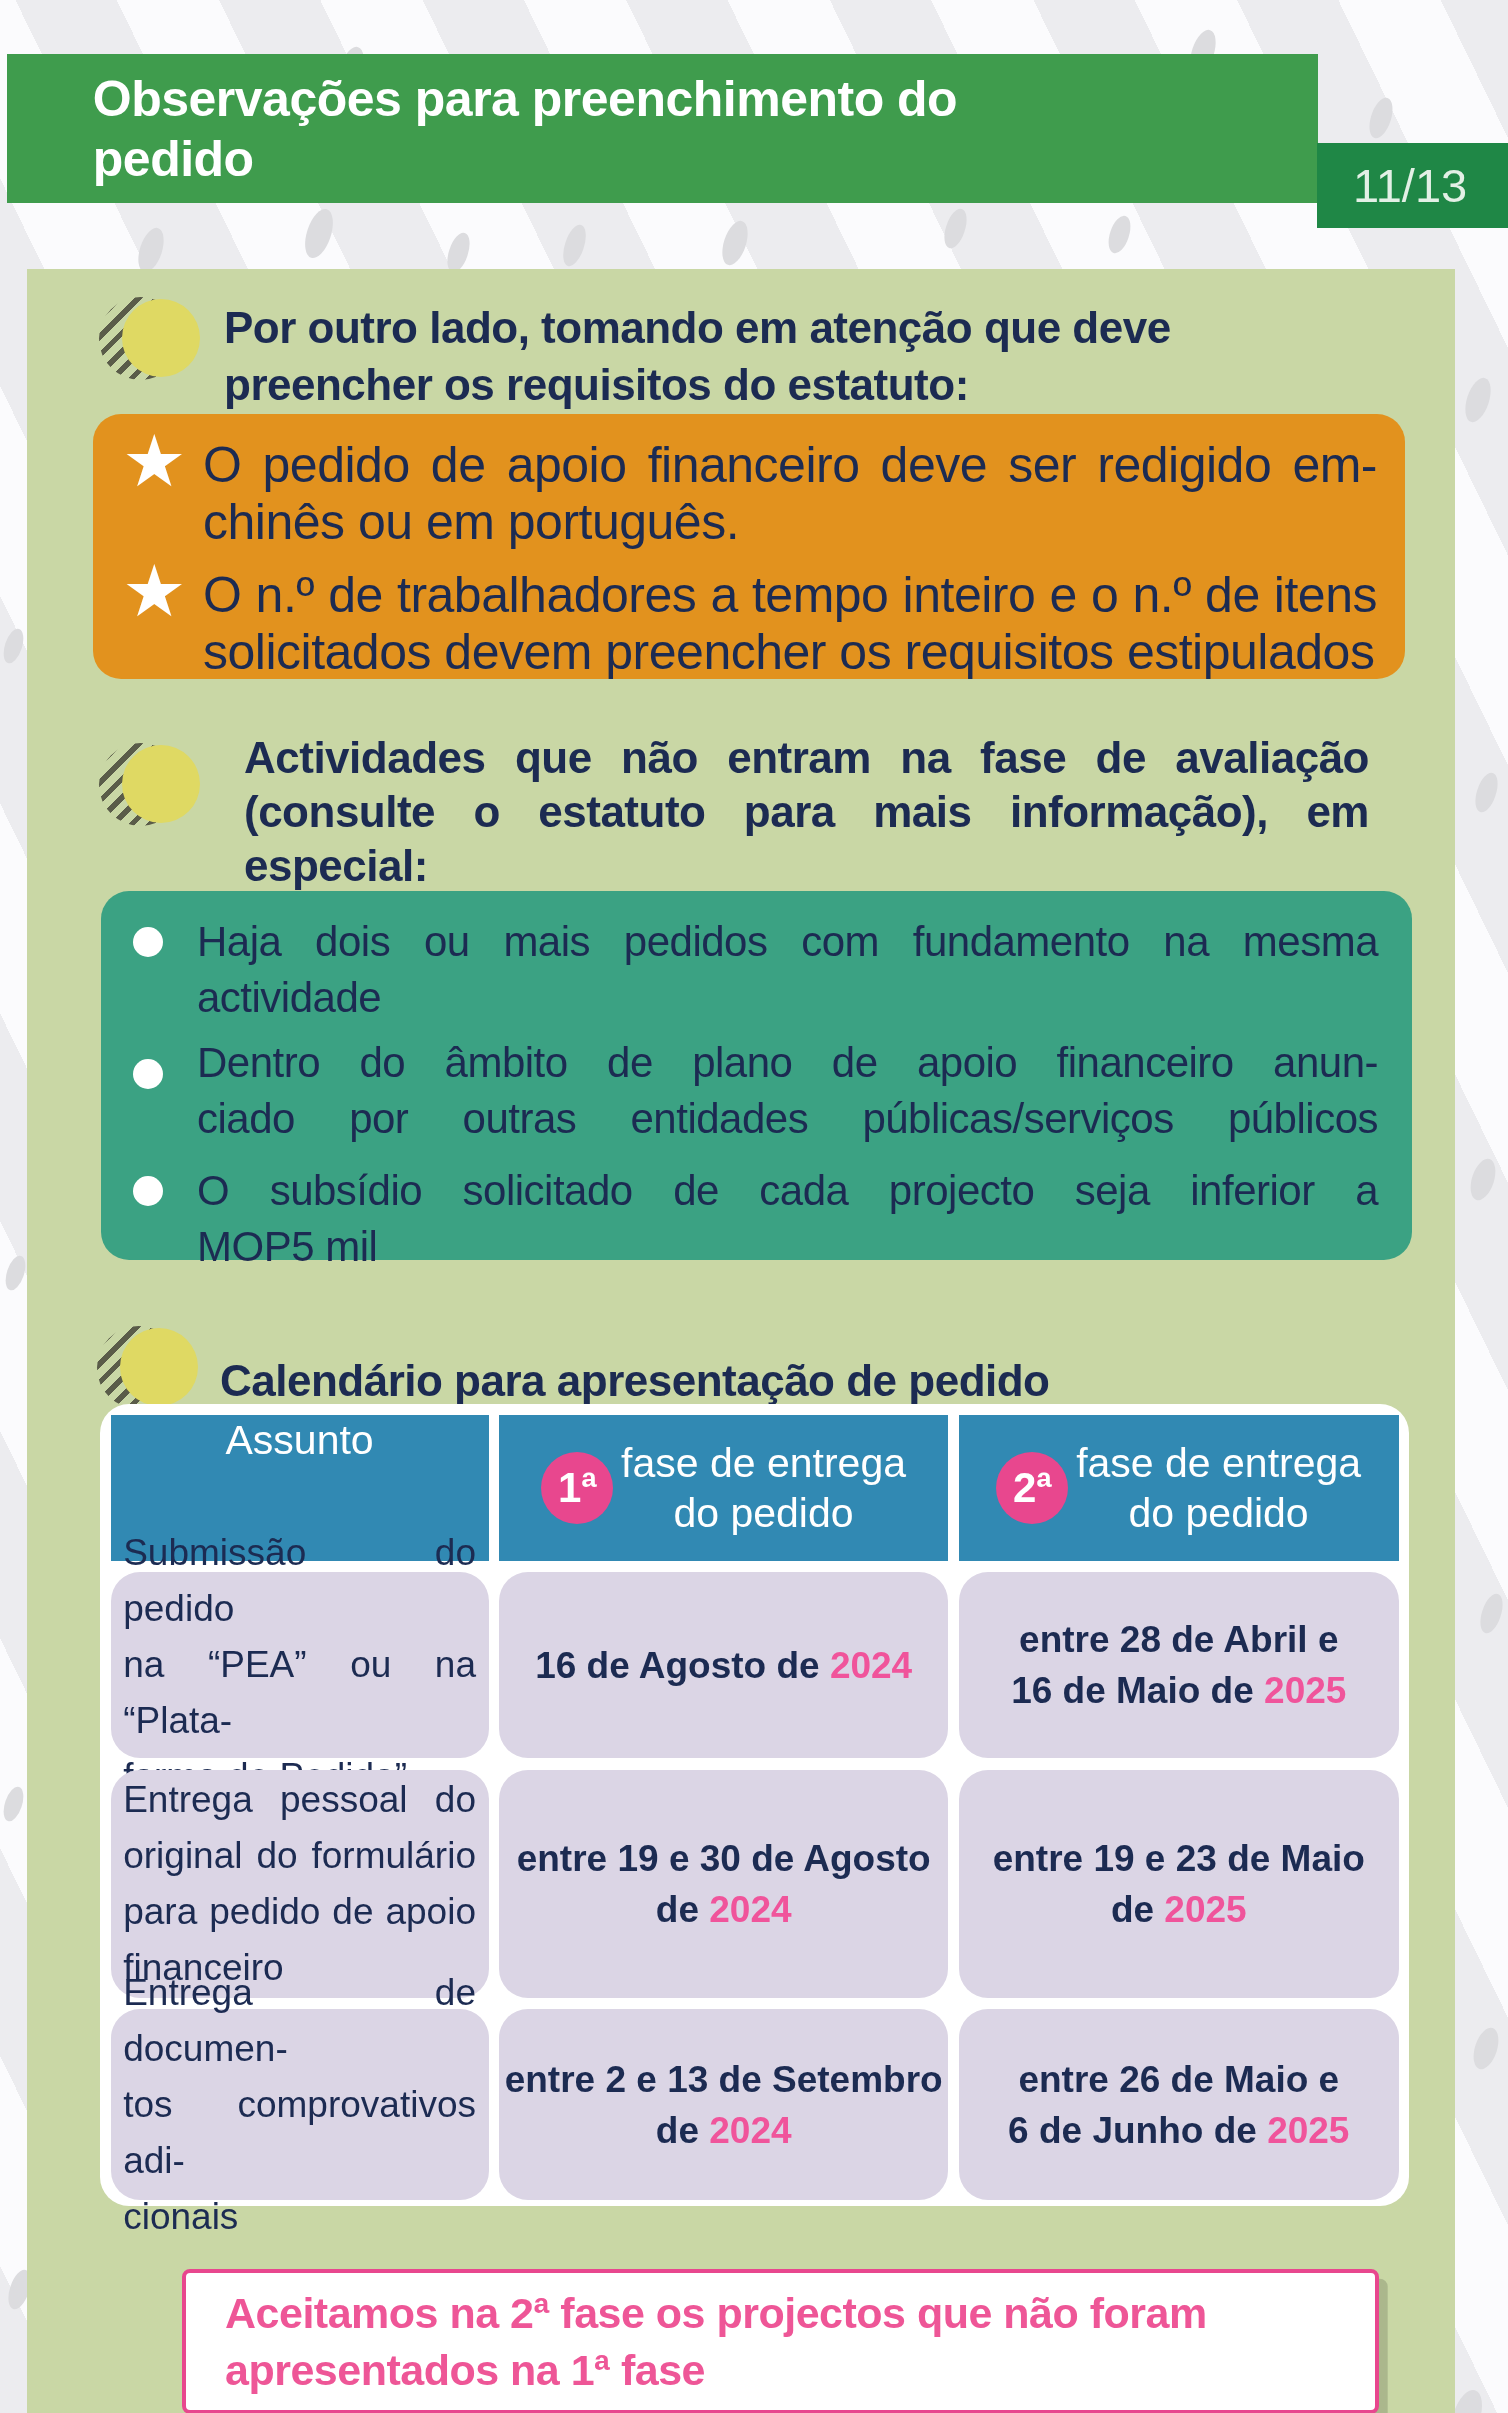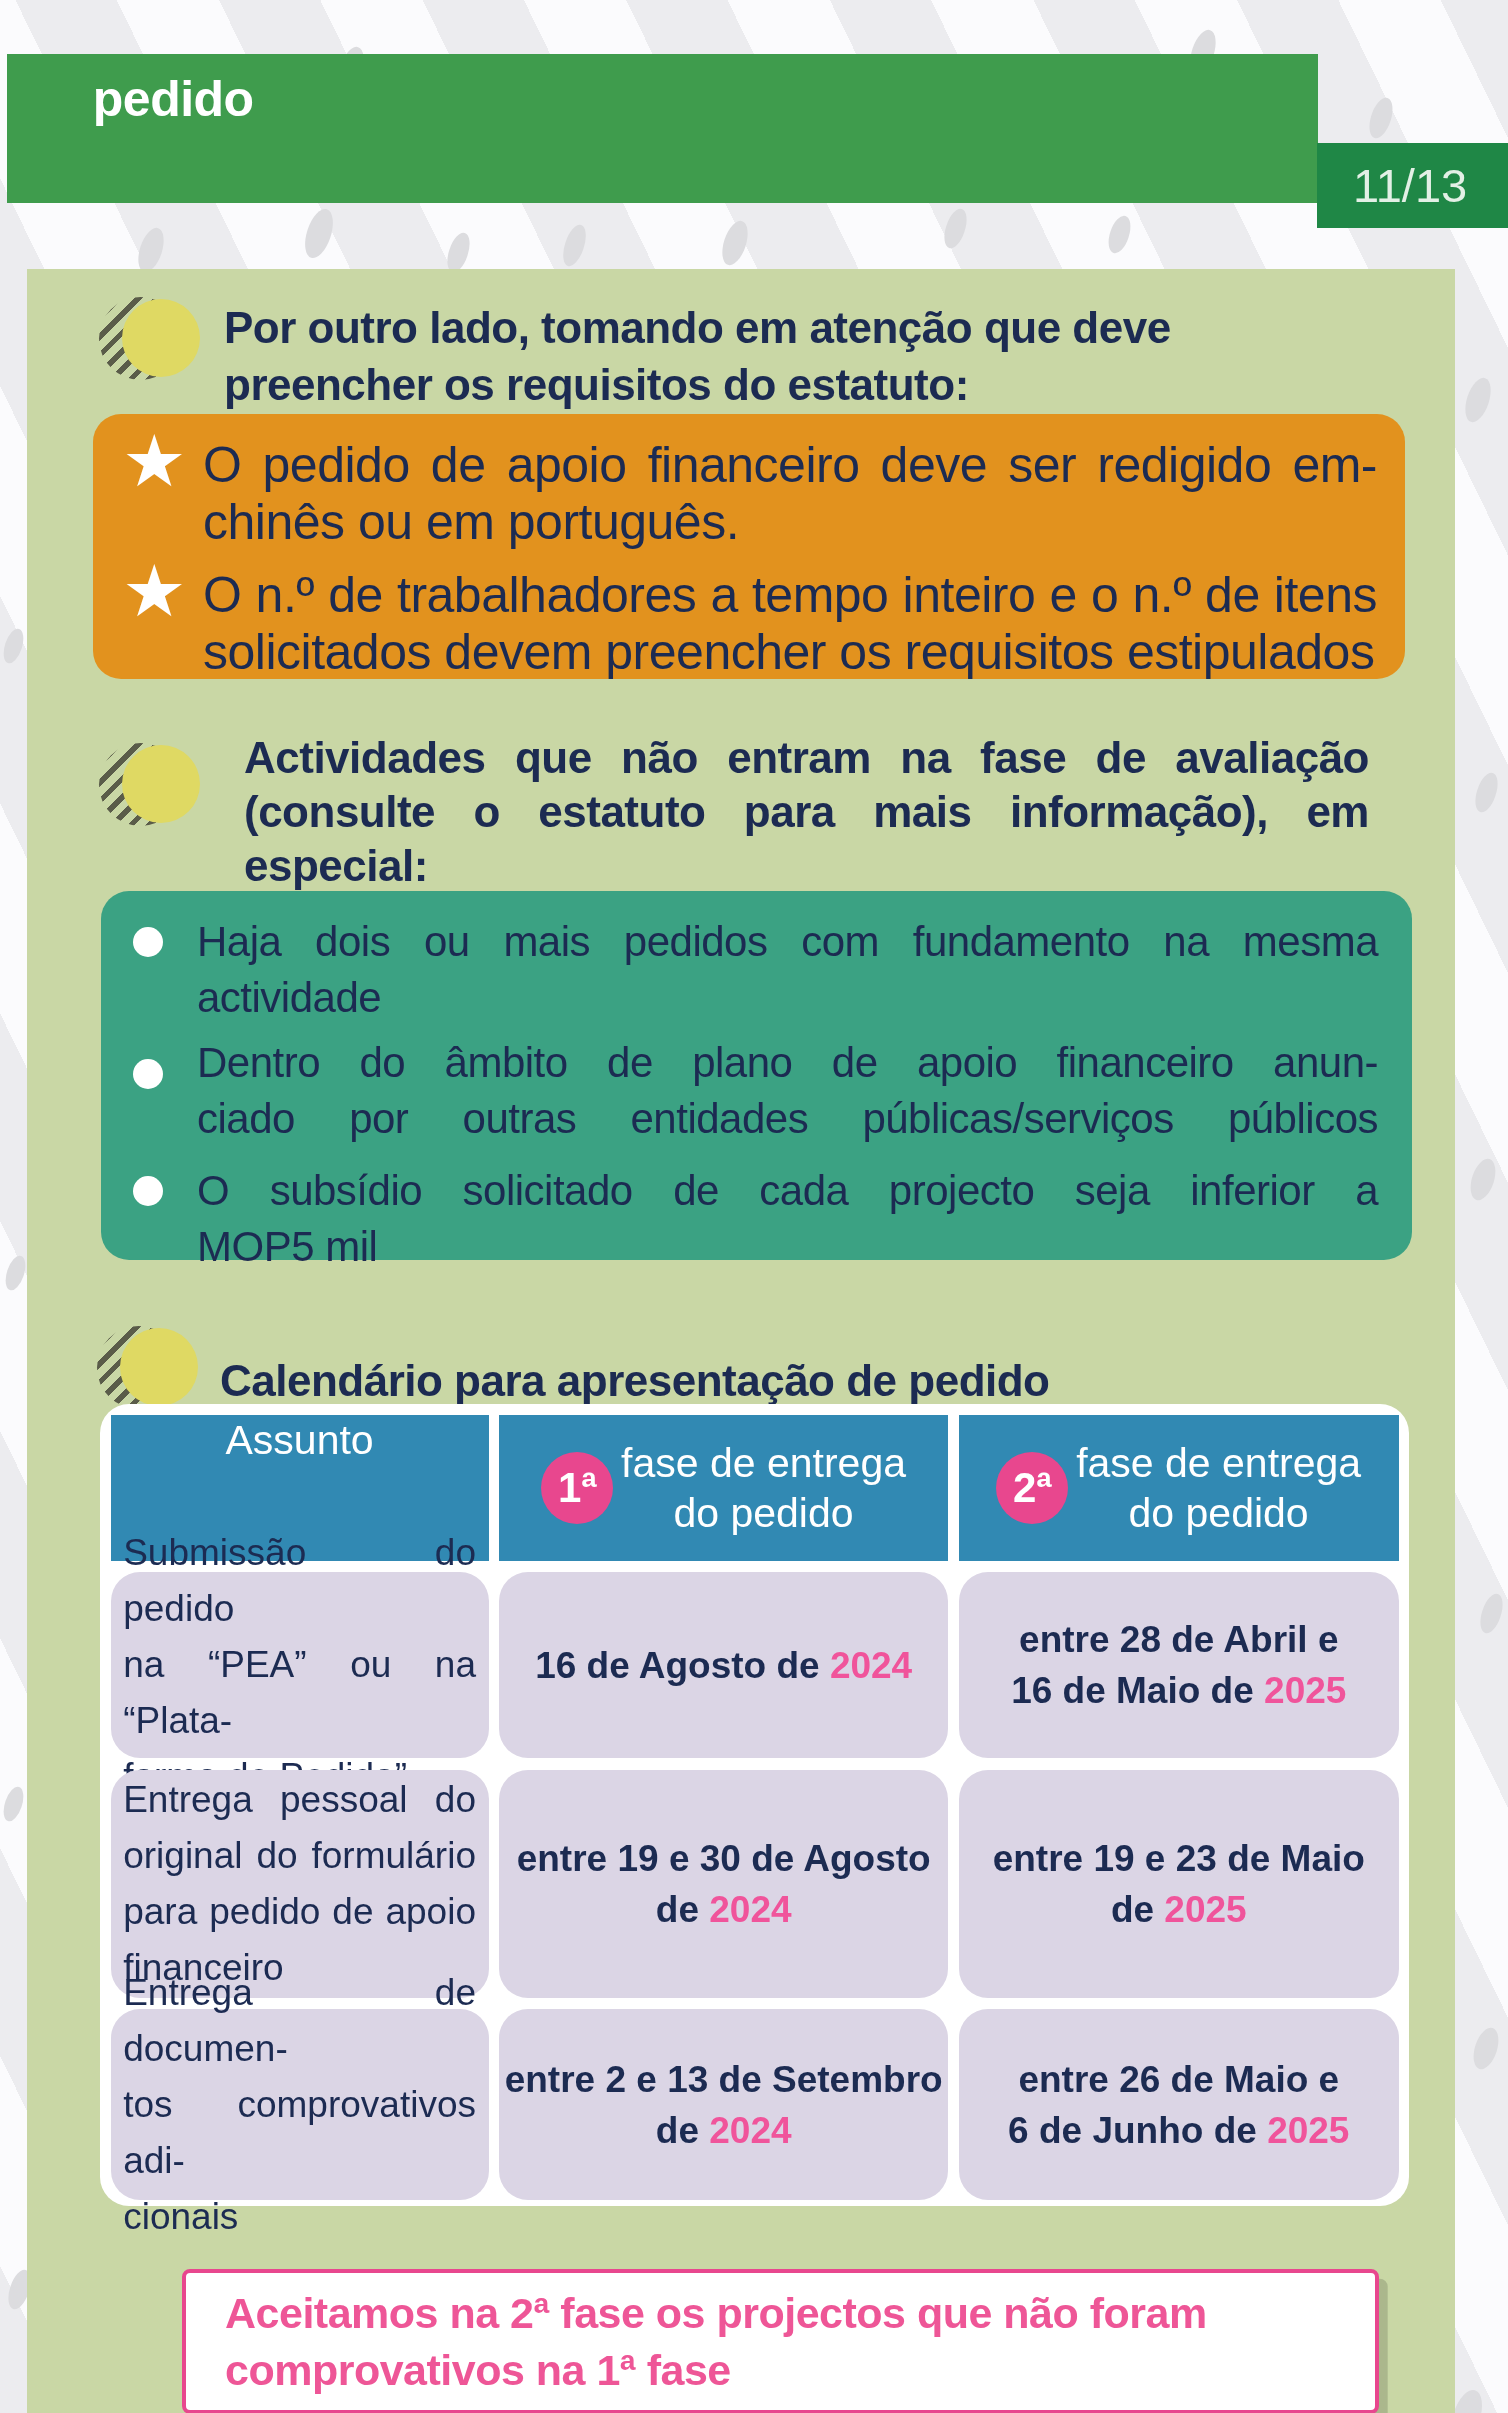--- a/index.html
+++ b/index.html
@@ -90,20 +90,21 @@
     <div class="dot" style="left: 1192px; top: 29px; width: 22px; height: 46px;"></div>
     <div class="dot" style="left: 787px; top: 111px; width: 14.5px; height: 31px;"></div>
     <div class="dot" style="left: 685px; top: 58px; width: 30px; height: 63px;"></div>
     <div class="dot" style="left: 606px; top: 89px; width: 17px; height: 36px;"></div>
     <div class="dot" style="left: 483px; top: 82px; width: 19.3px; height: 41px;"></div>
     <div class="dot" style="left: 340px; top: 46px; width: 22px; height: 46px;"></div>
     <div class="dot" style="left: 113px; top: 68px; width: 26.5px; height: 56px;"></div>
 
   <div id="header-bar">
     <div id="header-title">
+      <span class="lline">Observações para preenchimento do</span>
       <span class="lline">pedido</span>
     </div>
   </div>
   <div id="page-badge">
     <span>11/13</span>
   </div>
 
   <div id="panel"></div>
 
   <div class="hatch" style="left:99px;top:295px;">
@@ -222,17 +223,17 @@
       <span><span>de </span><span class="year">2024</span></span>
     </div>
     <div class="td date">
       <span>entre 26 de Maio e</span>
       <span><span>6 de Junho de </span><span class="year">2025</span></span>
     </div>
   </div>
 
   <div id="note-box">
     <span>Aceitamos na 2ª fase os projectos que não foram</span>
-    <span>comprovativos na 1ª fase</span>
+    <span>apresentados na 1ª fase</span>
   </div>
 
 </div>
 
 
 </body></html>

